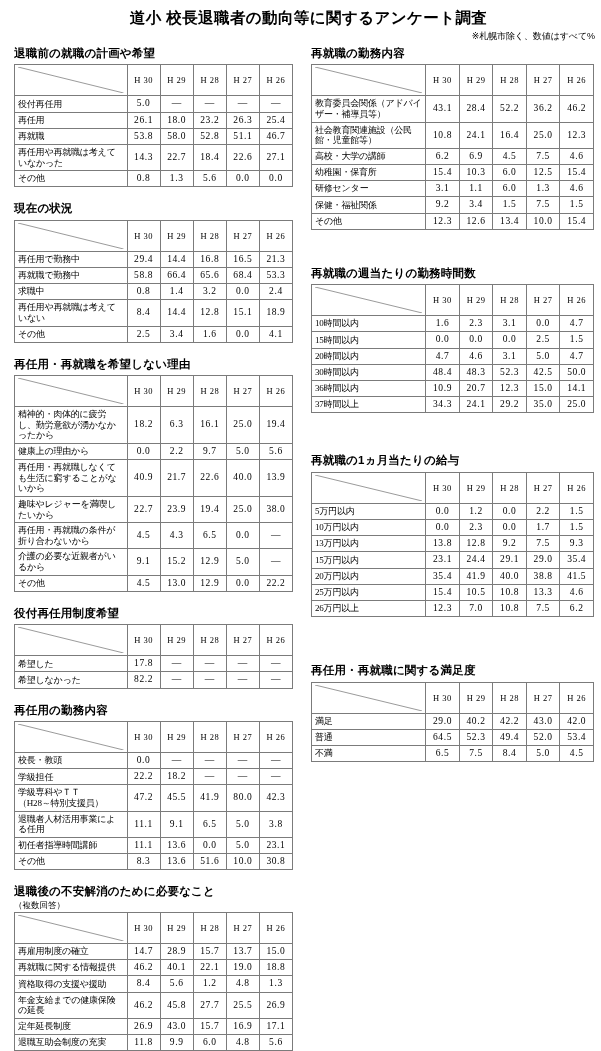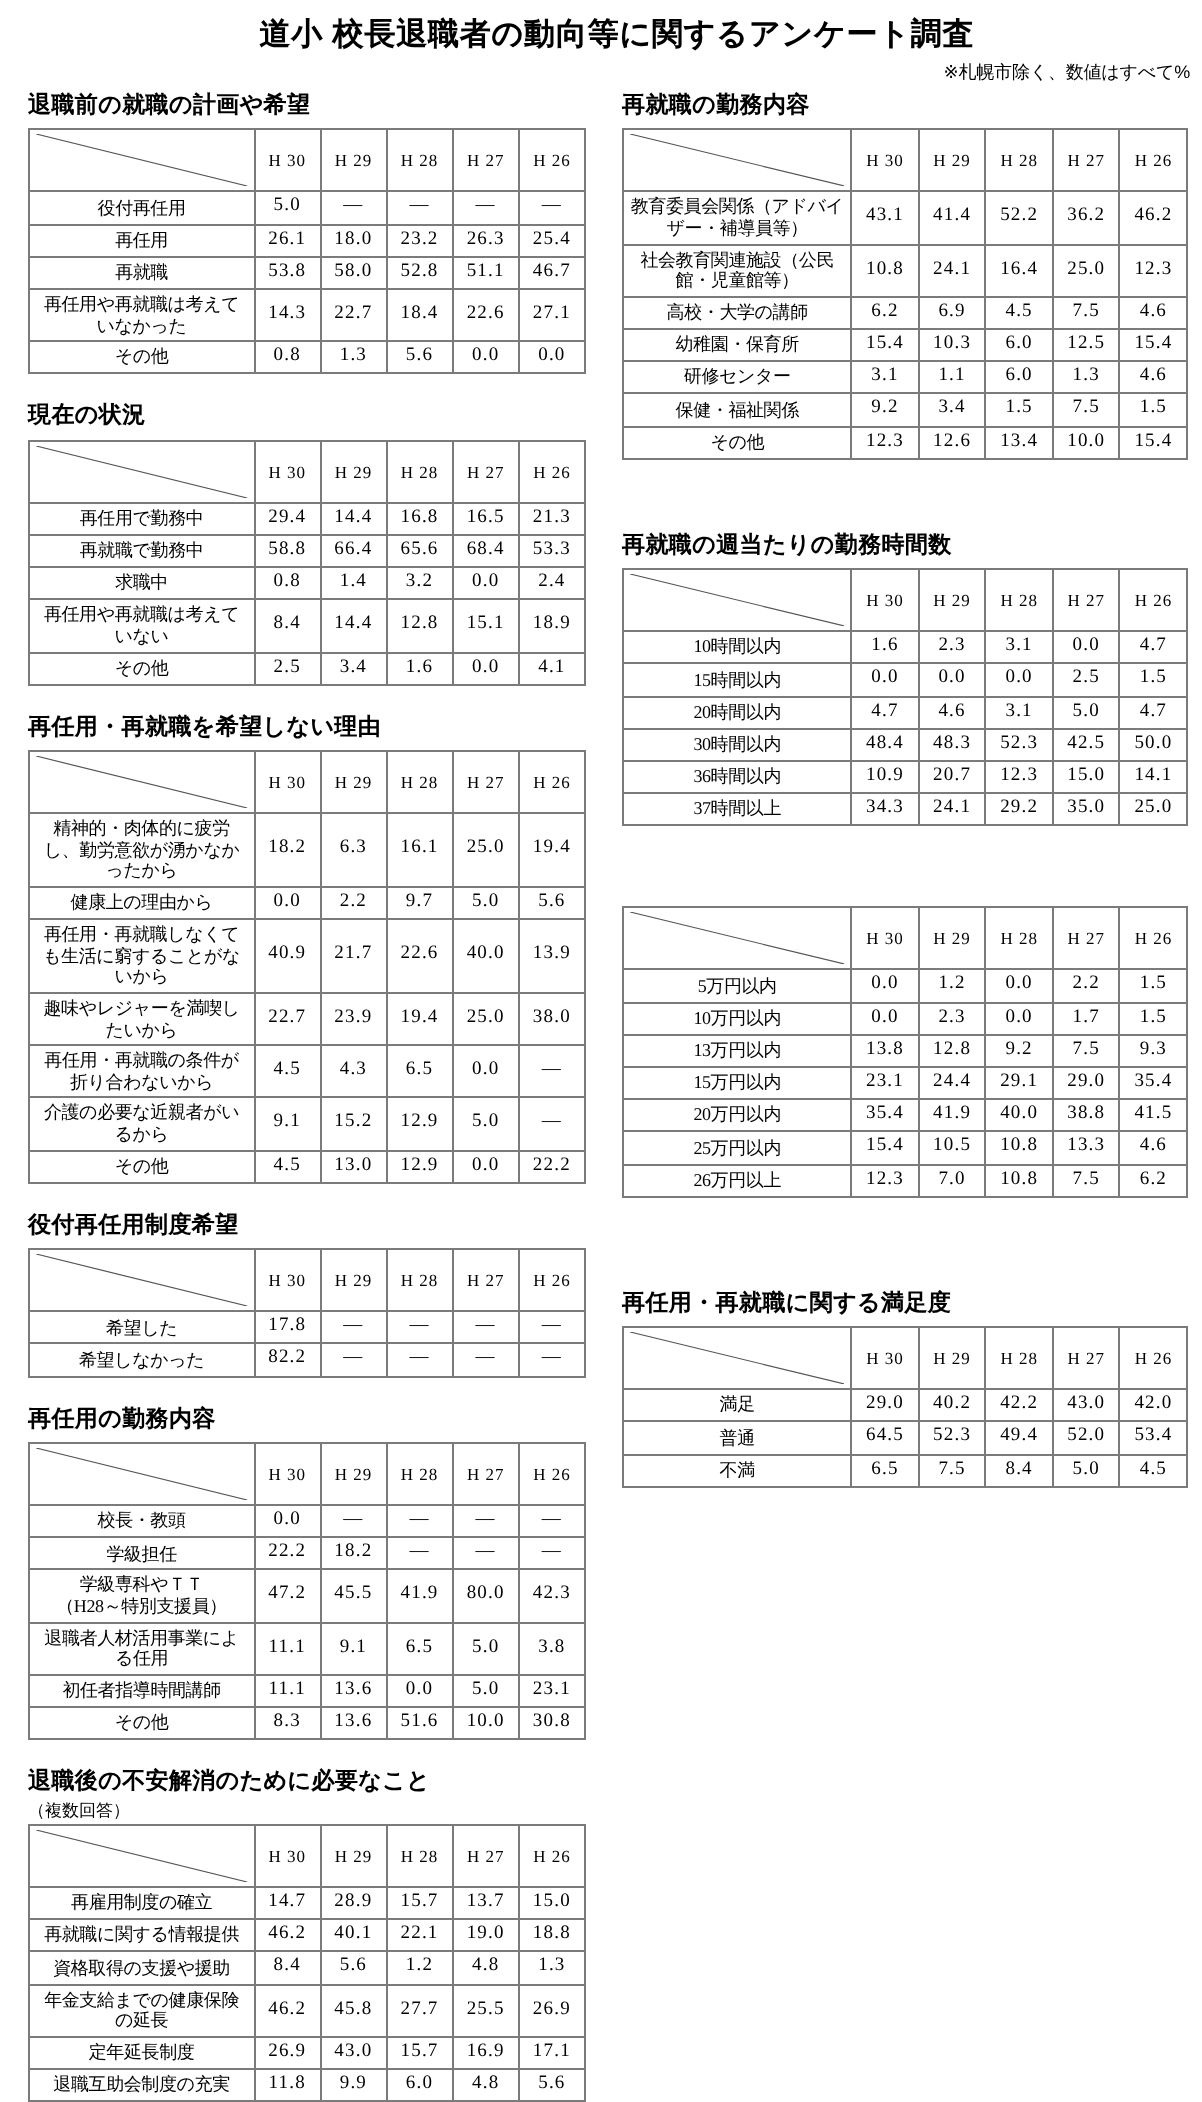--- a/index.html
+++ b/index.html
@@ -99,21 +99,21 @@
   }
   table.data th.yr {
     text-align: center;
     font-size: 8.5px;
     font-family: "Liberation Serif", "DejaVu Serif", serif;
     letter-spacing: 0.5px;
     height: 13px;
     padding: 2px 1px;
   }
   table.data td.lbl {
-    text-align: center;
+    text-align: left;
     font-size: 9px;
     letter-spacing: -0.2px;
     word-break: break-all;
     padding-left: 3px;
   }
   table.data td.val {
     text-align: center;
     font-size: 9.5px;
     letter-spacing: 0.6px;
     font-family: "Liberation Serif", "DejaVu Serif", serif;
@@ -603,21 +603,21 @@
                 <th class="yr">H 29</th>
                 <th class="yr">H 28</th>
                 <th class="yr">H 27</th>
                 <th class="yr">H 26</th>
               </tr>
             </thead>
             <tbody>
               <tr>
                 <td class="lbl">教育委員会関係（アドバイザー・補導員等）</td>
                 <td class="val">43.1</td>
-                <td class="val">41.4</td>
+                <td class="val">28.4</td>
                 <td class="val">52.2</td>
                 <td class="val">36.2</td>
                 <td class="val">46.2</td>
               </tr>
               <tr>
                 <td class="lbl">社会教育関連施設（公民館・児童館等）</td>
                 <td class="val">10.8</td>
                 <td class="val">24.1</td>
                 <td class="val">16.4</td>
                 <td class="val">25.0</td>
@@ -739,20 +739,21 @@
                 <td class="val">24.1</td>
                 <td class="val">29.2</td>
                 <td class="val">35.0</td>
                 <td class="val">25.0</td>
               </tr>
             </tbody>
           </table>
         </div>
         <div style="height: 26px;"></div>
         <div class="tbl-block">
+          <div class="tbl-title">再就職の1ヵ月当たりの給与</div>
           <table class="data">
             <colgroup>
               <col class="c-lbl">
               <col class="c-yr">
               <col class="c-yr">
               <col class="c-yr">
               <col class="c-yr">
               <col class="c-yr">
             </colgroup>
             <thead>

